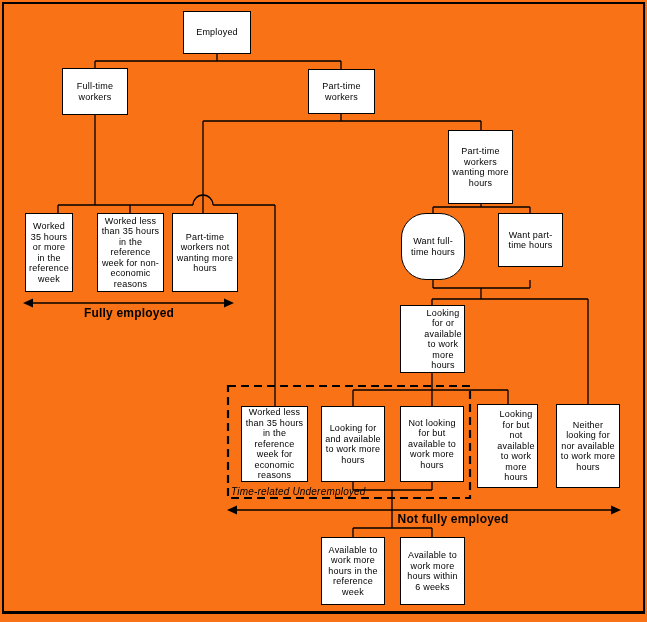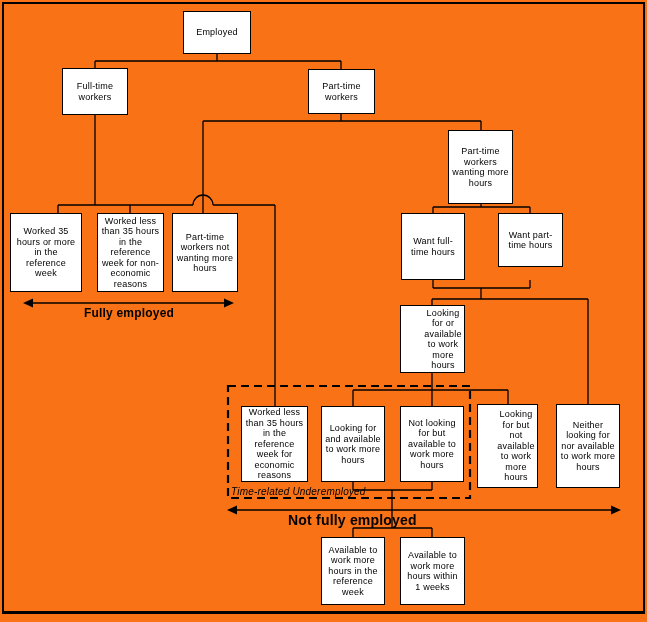--- a/index.html
+++ b/index.html
@@ -25,41 +25,41 @@
     display:flex;align-items:center;justify-content:center;
     text-align:center;
     font-size:9px;line-height:10.5px;letter-spacing:0.2px;
     color:#000;
     padding:2px 3px;
   }
   #b-employed {left:183px;top:11px; width:68px;height:43px;}
   #b-ft       {left:62px; top:68px; width:66px;height:47px;}
   #b-pt       {left:308px;top:69px; width:67px;height:45px;}
   #b-ptw      {left:448px;top:130px;width:65px;height:74px;}
-  #b-w35      {left:10px; top:213px;width:72px;height:79px;}
+  #b-w35      {left:25px; top:213px;width:48px;height:79px;}
   #b-wneco    {left:97px; top:213px;width:67px;height:79px;}
   #b-ptnw     {left:172px;top:213px;width:66px;height:79px;}
-  #b-wantft   {left:401px;top:213px;width:64px;height:67px;}
+  #b-wantft   {left:401px;top:213px;width:64px;height:67px;border-radius:25px;}
   #b-wantpt   {left:498px;top:213px;width:65px;height:54px;}
   #b-lookav   {left:400px;top:305px;width:65px;height:68px;padding-left:24px;}
   #b-weco     {left:241px;top:406px;width:67px;height:76px;}
   #b-lookand  {left:321px;top:406px;width:64px;height:76px;}
   #b-notlook  {left:400px;top:406px;width:64px;height:76px;}
   #b-looknot  {left:477px;top:404px;width:61px;height:84px;padding-left:20px;}
   #b-neither  {left:556px;top:404px;width:64px;height:84px;}
   #b-availref {left:321px;top:537px;width:64px;height:68px;}
   #b-avail4   {left:400px;top:537px;width:65px;height:68px;}
   .lbl{position:absolute;color:#000;}
   #lbl-fully{
     left:24px;top:306px;width:210px;text-align:center;
     font-weight:bold;font-size:12px;letter-spacing:0.2px;
   }
   #lbl-notfully{
-    left:288px;top:512px;width:330px;
-    font-weight:bold;font-size:14px;letter-spacing:0.2px;
+    left:288px;top:512px;width:330px;text-align:center;
+    font-weight:bold;font-size:12px;letter-spacing:0.2px;
   }
   #lbl-time{
     left:231px;top:486px;
     font-style:italic;font-size:10px;letter-spacing:0.2px;
   }
 </style>
 </head>
 <body>
 
 <div id="canvas">
@@ -103,20 +103,20 @@
   <div class="node" id="b-ptnw">Part-time workers not wanting more hours</div>
   <div class="node" id="b-wantft">Want full-time hours</div>
   <div class="node" id="b-wantpt">Want part-time hours</div>
   <div class="node" id="b-lookav">Looking for or available to work more hours</div>
   <div class="node" id="b-weco">Worked less than 35 hours in the reference week for economic reasons</div>
   <div class="node" id="b-lookand">Looking for and available to work more hours</div>
   <div class="node" id="b-notlook">Not looking for but available to work more hours</div>
   <div class="node" id="b-looknot">Looking for but not available to work more hours</div>
   <div class="node" id="b-neither">Neither looking for nor available to work more hours</div>
   <div class="node" id="b-availref">Available to work more hours in the reference week</div>
-  <div class="node" id="b-avail4">Available to work more hours within 1 weeks</div>
+  <div class="node" id="b-avail4">Available to work more hours within 6 weeks</div>
 
   <div class="lbl" id="lbl-fully">Fully employed</div>
   <div class="lbl" id="lbl-notfully">Not fully employed</div>
   <div class="lbl" id="lbl-time">Time-related Underemployed</div>
 
   <div id="frame"></div>
 </div>
 
 </body></html>

